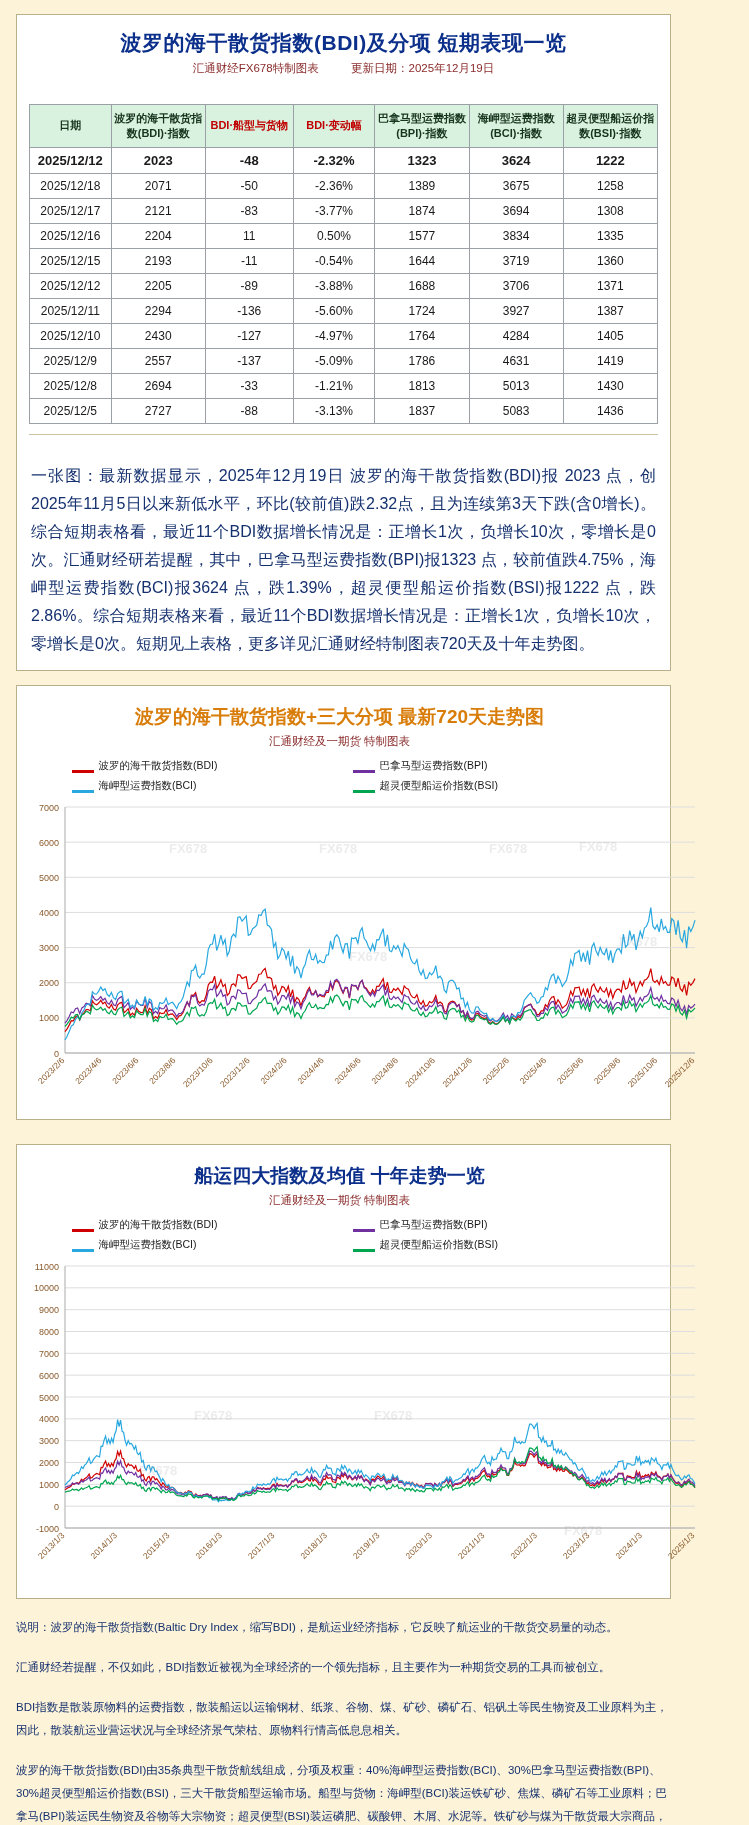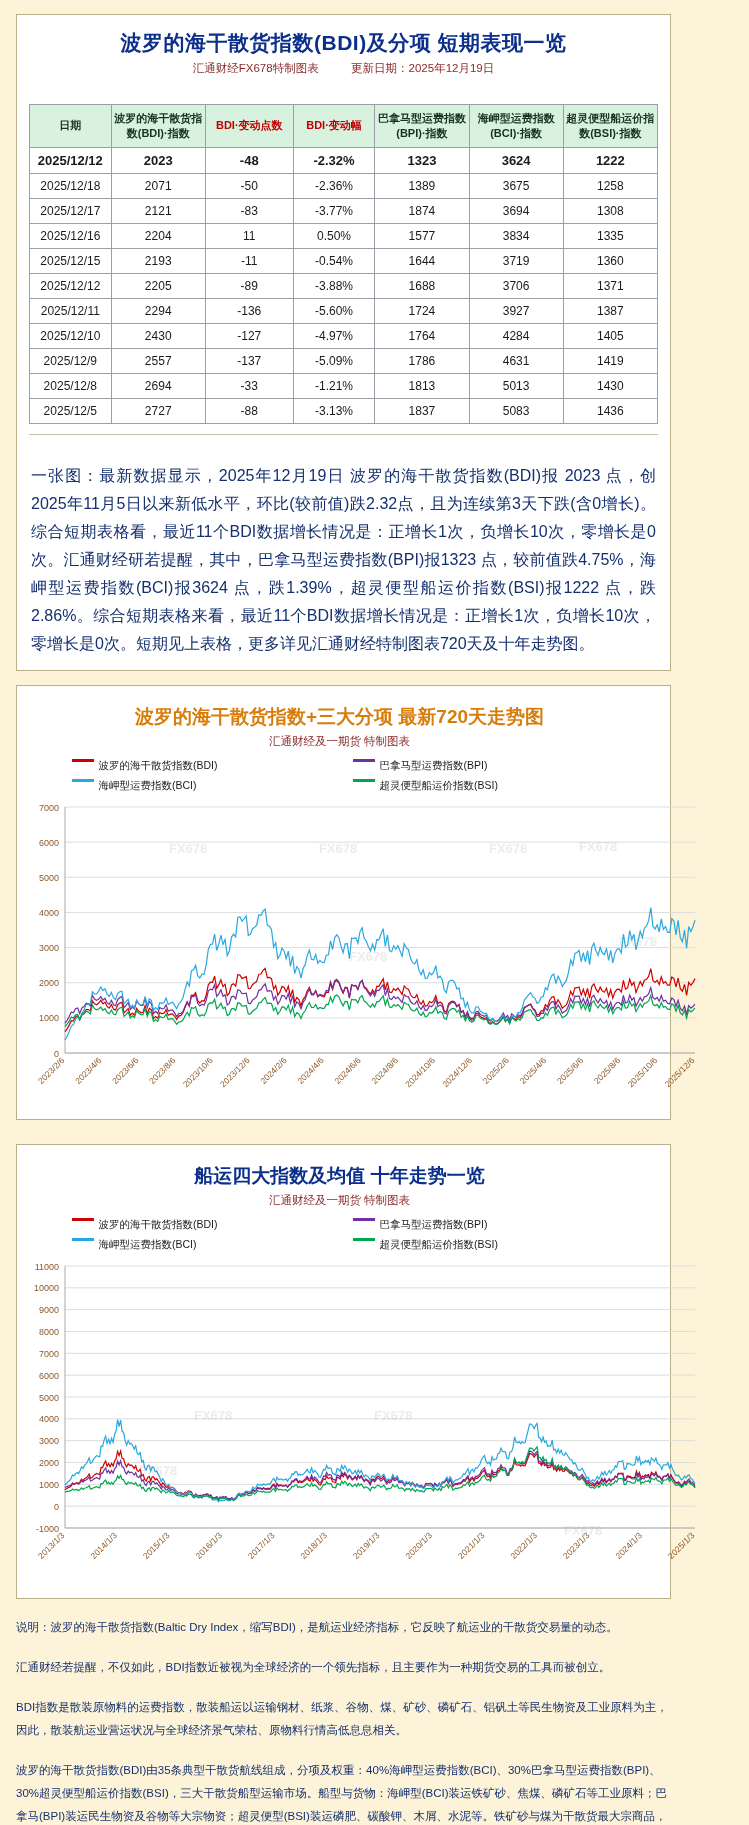--- a/index.html
+++ b/index.html
@@ -90,21 +90,21 @@
   }
   .legend{
     display:flex;
     flex-wrap:wrap;
     justify-content:center;
     gap:6px 26px;
     font-size:10.5px;
     padding:4px 40px 6px 40px;
     box-sizing:border-box;
   }
-  .legend .li{display:flex;align-items:flex-start;gap:5px;width:255px;}
+  .legend .li{display:flex;align-items:flex-end;gap:5px;width:255px;}
   .legend .sw{width:22px;height:3px;display:inline-block;}
   .plot{position:relative;}
   .wm{
     position:absolute;
     color:rgba(150,150,150,.18);
     font-size:13px;
     font-weight:bold;
     pointer-events:none;
   }
   .footer-wm{
@@ -139,21 +139,21 @@
       <span>汇通财经FX678特制图表</span>
       <span class="sep"></span>
       <span>更新日期：2025年12月19日</span>
     </div>
 
     <table class="bdi">
       <thead>
         <tr>
           <th style="width:13%">日期</th>
           <th style="width:15%">波罗的海干散货指数(BDI)·指数</th>
-          <th class="red" style="width:14%">BDI·变动点数</th>
+          <th class="red" style="width:14%">BDI·船型与货物</th>
           <th class="red" style="width:13%">BDI·变动幅</th>
           <th style="width:15%">巴拿马型运费指数(BPI)·指数</th>
           <th style="width:15%">海岬型运费指数(BCI)·指数</th>
           <th style="width:15%">超灵便型船运价指数(BSI)·指数</th>
         </tr>
       </thead>
       <tbody>
           <tr class="first">
             <td>2025/12/12</td>
             <td>2023</td>

